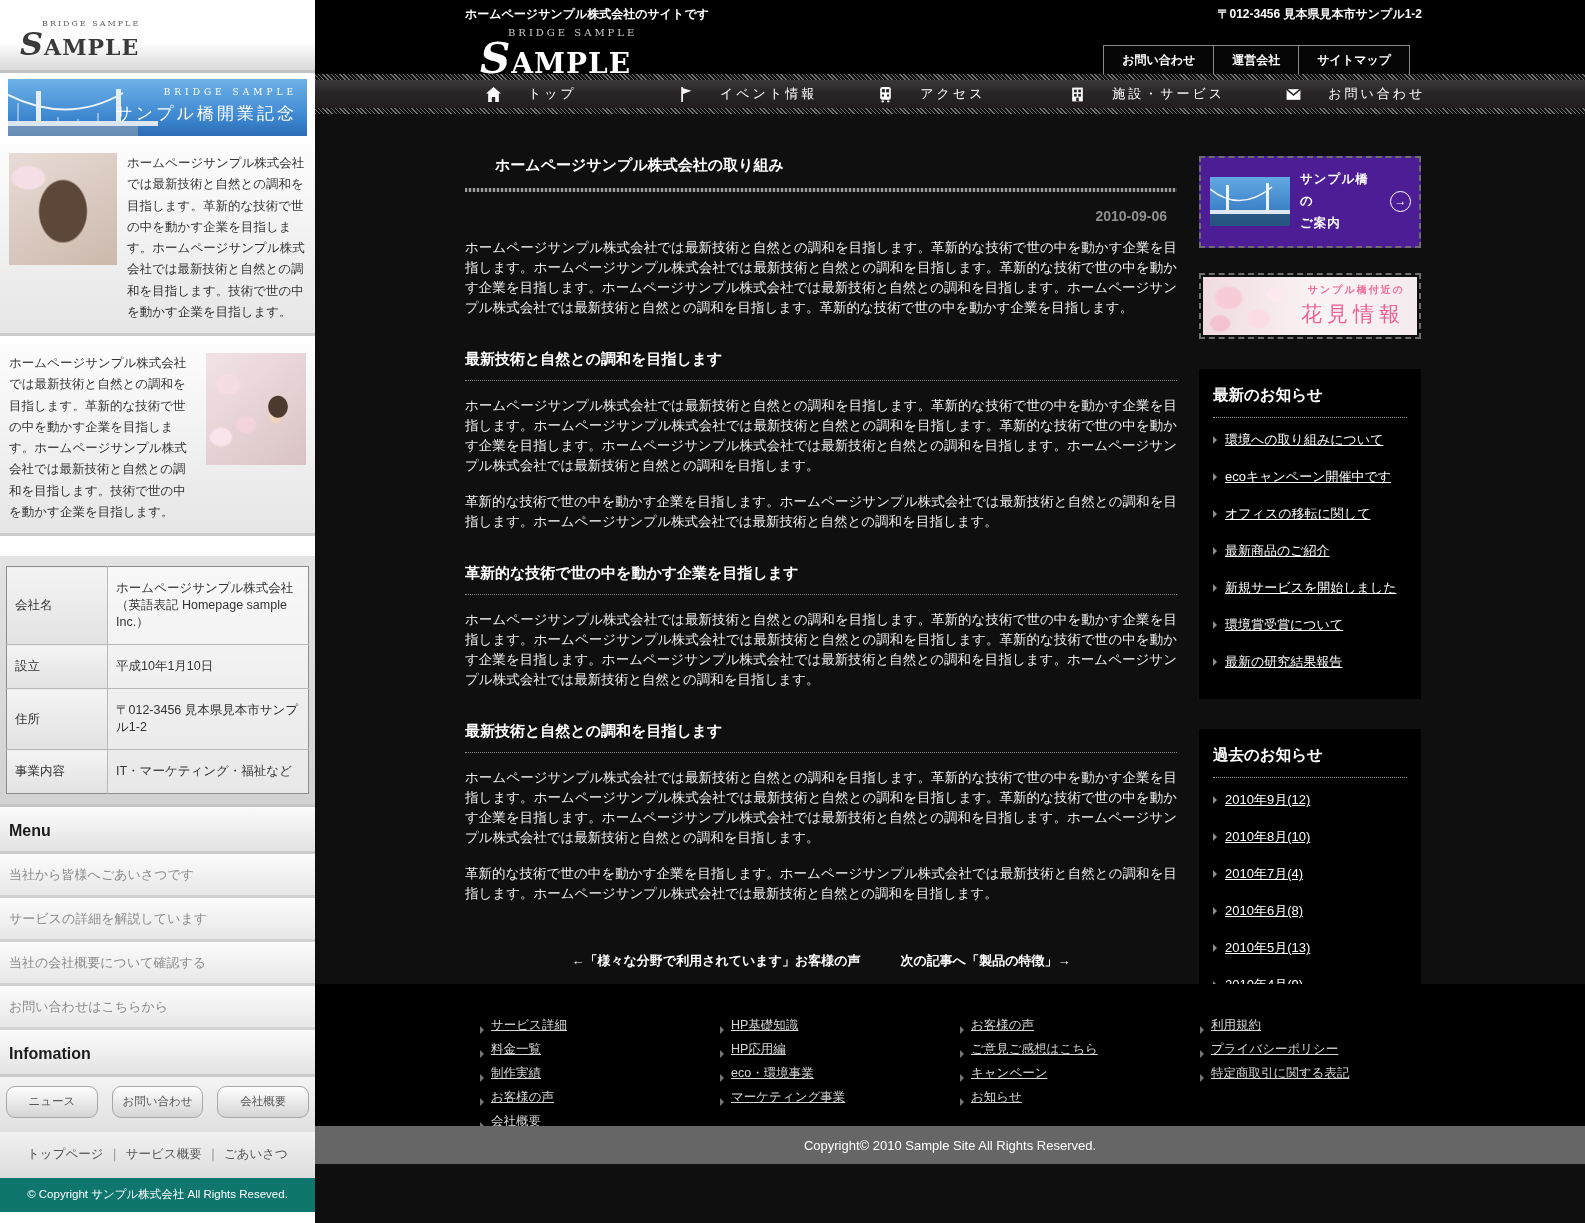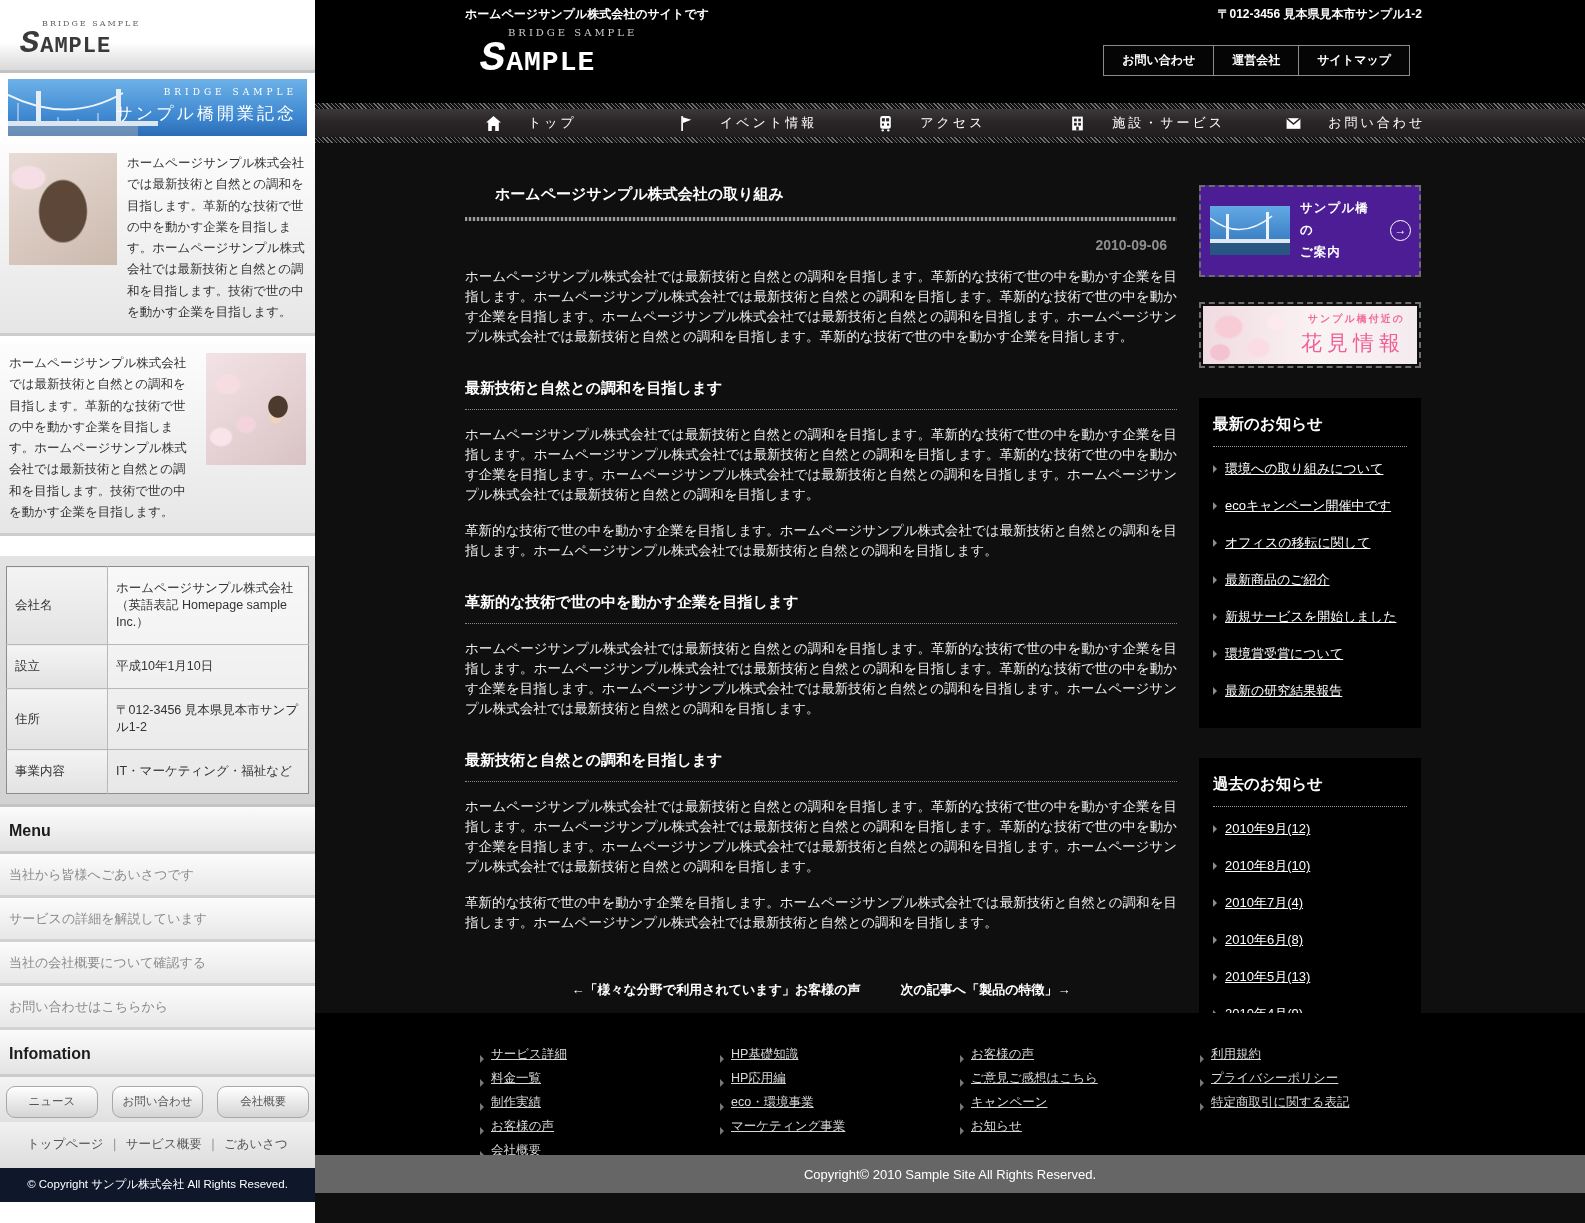--- a/index.html
+++ b/index.html
@@ -5,21 +5,21 @@
   html,body{margin:0;padding:0;background:#fff;}
   body{width:1585px;height:1223px;font-family:"Liberation Sans","DejaVu Sans",sans-serif;overflow:hidden;}
   .page{display:flex;width:1585px;height:1223px;}
 
   
   .sidebar{width:315px;flex:none;background:#fff;display:flex;flex-direction:column;}
   .sb-logo{height:70px;background:linear-gradient(#ffffff 60%,#d9d9d9);border-bottom:3px solid #c2c2c2;position:relative;}
   .sb-logo .logo-wrap{position:absolute;left:20px;top:20px;color:#3a3a3a;}
   .logo-wrap{font-family:"DejaVu Serif","Liberation Serif",serif;line-height:1;}
   .logo-small{display:block;font-size:8px;letter-spacing:2px;color:inherit;opacity:.8;margin:0 0 0 22px;}
-  .logo-big{font-size:22px;letter-spacing:1px;font-weight:bold;font-family:Liberation Mono, monospace;}
+  .logo-big{font-size:22px;letter-spacing:1px;font-weight:bold;}
   .logo-big .cap{font-size:32px;font-style:italic;}
   .sb-hero{margin:6px 8px 0;height:57px;background:linear-gradient(180deg,#6db1e8 0%,#3c86cf 70%,#2a6cb5 100%);position:relative;overflow:hidden;}
   .sb-hero svg{position:absolute;left:0;top:0;}
   .sb-hero-text{position:absolute;right:10px;top:8px;text-align:right;color:#fff;}
   .sb-hero-en{font-size:9px;letter-spacing:4px;font-family:"DejaVu Serif","Liberation Serif",serif;}
   .sb-hero-ja{font-size:17px;letter-spacing:3px;font-family:"DejaVu Serif","Liberation Serif",serif;margin-top:5px;}
   .sb-box{margin-top:7px;padding:10px 9px;background:linear-gradient(#fdfdfd,#e6e6e6);border-bottom:3px solid #cdcdcd;display:flex;gap:10px;}
   .sb-box .photo{flex:none;}
   .photo1{width:108px;height:112px;background:
      radial-gradient(40px 52px at 50% 52%,#5c4738 58%,rgba(92,71,56,0) 62%),
@@ -35,31 +35,31 @@
      linear-gradient(140deg,#f3e3e6,#d9c3c4);}
   .sb-text{flex:1;font-size:12.5px;line-height:1.7;color:#333;}
   .sb-table-wrap{margin-top:20px;background:linear-gradient(#e3e3e3,#d2d2d2);padding:10px 6px;border-bottom:3px solid #c4c4c4;}
   table.company{width:100%;border-collapse:collapse;background:linear-gradient(#f8f8f8,#e8e8e8);border:1px solid #8d8d8d;}
   table.company th,table.company td{border-bottom:1px solid #b8b8b8;font-size:12.5px;color:#333;padding:13px 8px;text-align:left;vertical-align:middle;font-weight:normal;}
   table.company th{width:84px;border-right:1px solid #b8b8b8;background:linear-gradient(#f4f4f4,#e2e2e2);}
   table.company tr:last-child th,table.company tr:last-child td{border-bottom:none;}
   td.val{white-space:pre-line;}
   .sb-heading{padding:15px 9px 11px;font-size:16px;font-weight:bold;color:#1c1c1c;background:linear-gradient(#fbfbfb,#e3e3e3);border-bottom:3px solid #cccccc;}
   .sb-menu-item{height:41px;line-height:41px;padding-left:9px;font-size:13px;color:#8b8b8b;background:linear-gradient(#fcfcfc,#e7e7e7);border-bottom:3px solid #d2d2d2;cursor:pointer;}
-  .sb-buttons{display:flex;gap:14px;padding:9px 6px 4px;background:linear-gradient(#f4f4f4,#e0e0e0);}
+  .sb-buttons{display:flex;gap:14px;padding:9px 6px 14px;background:linear-gradient(#f4f4f4,#e0e0e0);}
   .sb-btn{flex:1;height:30px;line-height:28px;text-align:center;font-size:11.5px;color:#555;background:linear-gradient(#ffffff,#d4d4d4);border:1px solid #a8a8a8;border-radius:9px;cursor:pointer;}
   .sb-links{padding:14px 9px 15px;text-align:center;font-size:12.5px;color:#555;background:linear-gradient(#f1f1f1,#dddddd);}
   .sb-links a{color:#555;text-decoration:none;margin:0 2px;cursor:pointer;}
   .sb-sep{color:#777;margin:0 3px;}
-  .sb-copy{background:#0f172a;color:#fff;font-size:11.5px;text-align:center;padding:9px 0 10px;}
+  .sb-copy{background:#0f766e;color:#fff;font-size:11.5px;text-align:center;padding:9px 0 10px;}
   .sb-rest{flex:1;background:#fff;}
 
   
   .main{width:1270px;flex:none;background:#0f0f0f;display:flex;flex-direction:column;}
-  .m-header{height:103px;background:#000;position:relative;flex:none;}
+  .m-header{height:74px;background:#000;position:relative;flex:none;}
   .site-note{position:absolute;left:150px;top:6px;font-size:12px;color:#fff;font-weight:bold;}
   .hd-address{position:absolute;right:163px;top:6px;font-size:12px;color:#fff;font-weight:bold;}
   .hd-logo{position:absolute;left:165px;top:28px;color:#fff;cursor:pointer;}
   .hd-logo .logo-small{font-size:10px;letter-spacing:3px;margin-left:28px;}
   .hd-logo .logo-big{font-size:28px;}
   .hd-logo .logo-big .cap{font-size:42px;}
   .hd-quick{position:absolute;right:175px;top:45px;display:flex;border:1px solid #8b8b8b;}
   .hd-quick .qbtn{padding:0 18px;height:29px;line-height:29px;font-size:12px;font-weight:bold;color:#fff;background:#050505;border-right:1px solid #8b8b8b;cursor:pointer;}
   .hd-quick .qbtn:last-child{border-right:none;}
 

